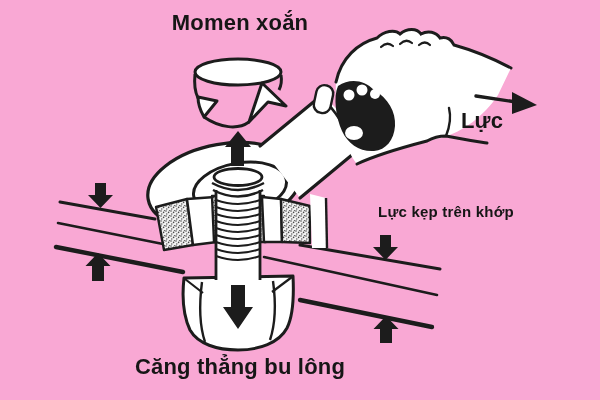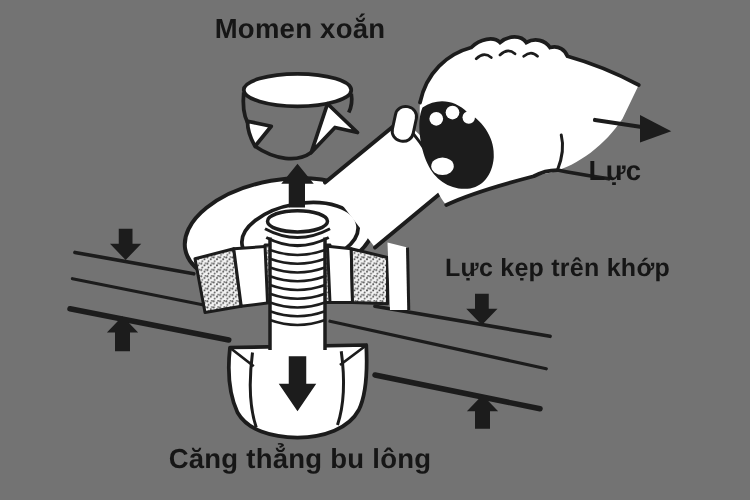--- a/index.html
+++ b/index.html
@@ -1,28 +1,28 @@
 <!DOCTYPE html>
 <html><head>
 <meta charset="utf-8">
 <style>
   html,body{margin:0;padding:0;background:#ffffff;}
   .stage{
-    position:relative;width:600px;height:400px;background:#737373;
+    position:relative;width:600px;height:400px;background:#f9a8d4;
     font-family:"Liberation Sans","DejaVu Sans",sans-serif;overflow:hidden;
   }
   .stage svg{position:absolute;left:0;top:0;}
   .lbl{
     position:absolute;color:#161616;font-weight:700;font-size:22px;
     line-height:1.1;text-align:center;white-space:nowrap;letter-spacing:.2px;
     user-select:none;
   }
   .lbl-torque{left:168px;top:11px;width:144px;}
-  .lbl-force{left:462px;top:109px;width:60px;margin-top:16px;}
-  .lbl-clamp{left:348px;top:204px;width:196px;font-size:20px;}
+  .lbl-force{left:452px;top:109px;width:60px;}
+  .lbl-clamp{left:348px;top:204px;width:196px;font-size:15px;}
   .lbl-tension{left:128px;top:355px;width:224px;}
 </style>
 </head>
 <body>
 
 <div class="stage">
 
   <svg width="600" height="400" viewBox="0 0 600 400">
     <defs>
       <pattern id="stip" width="5" height="5" patternUnits="userSpaceOnUse">

